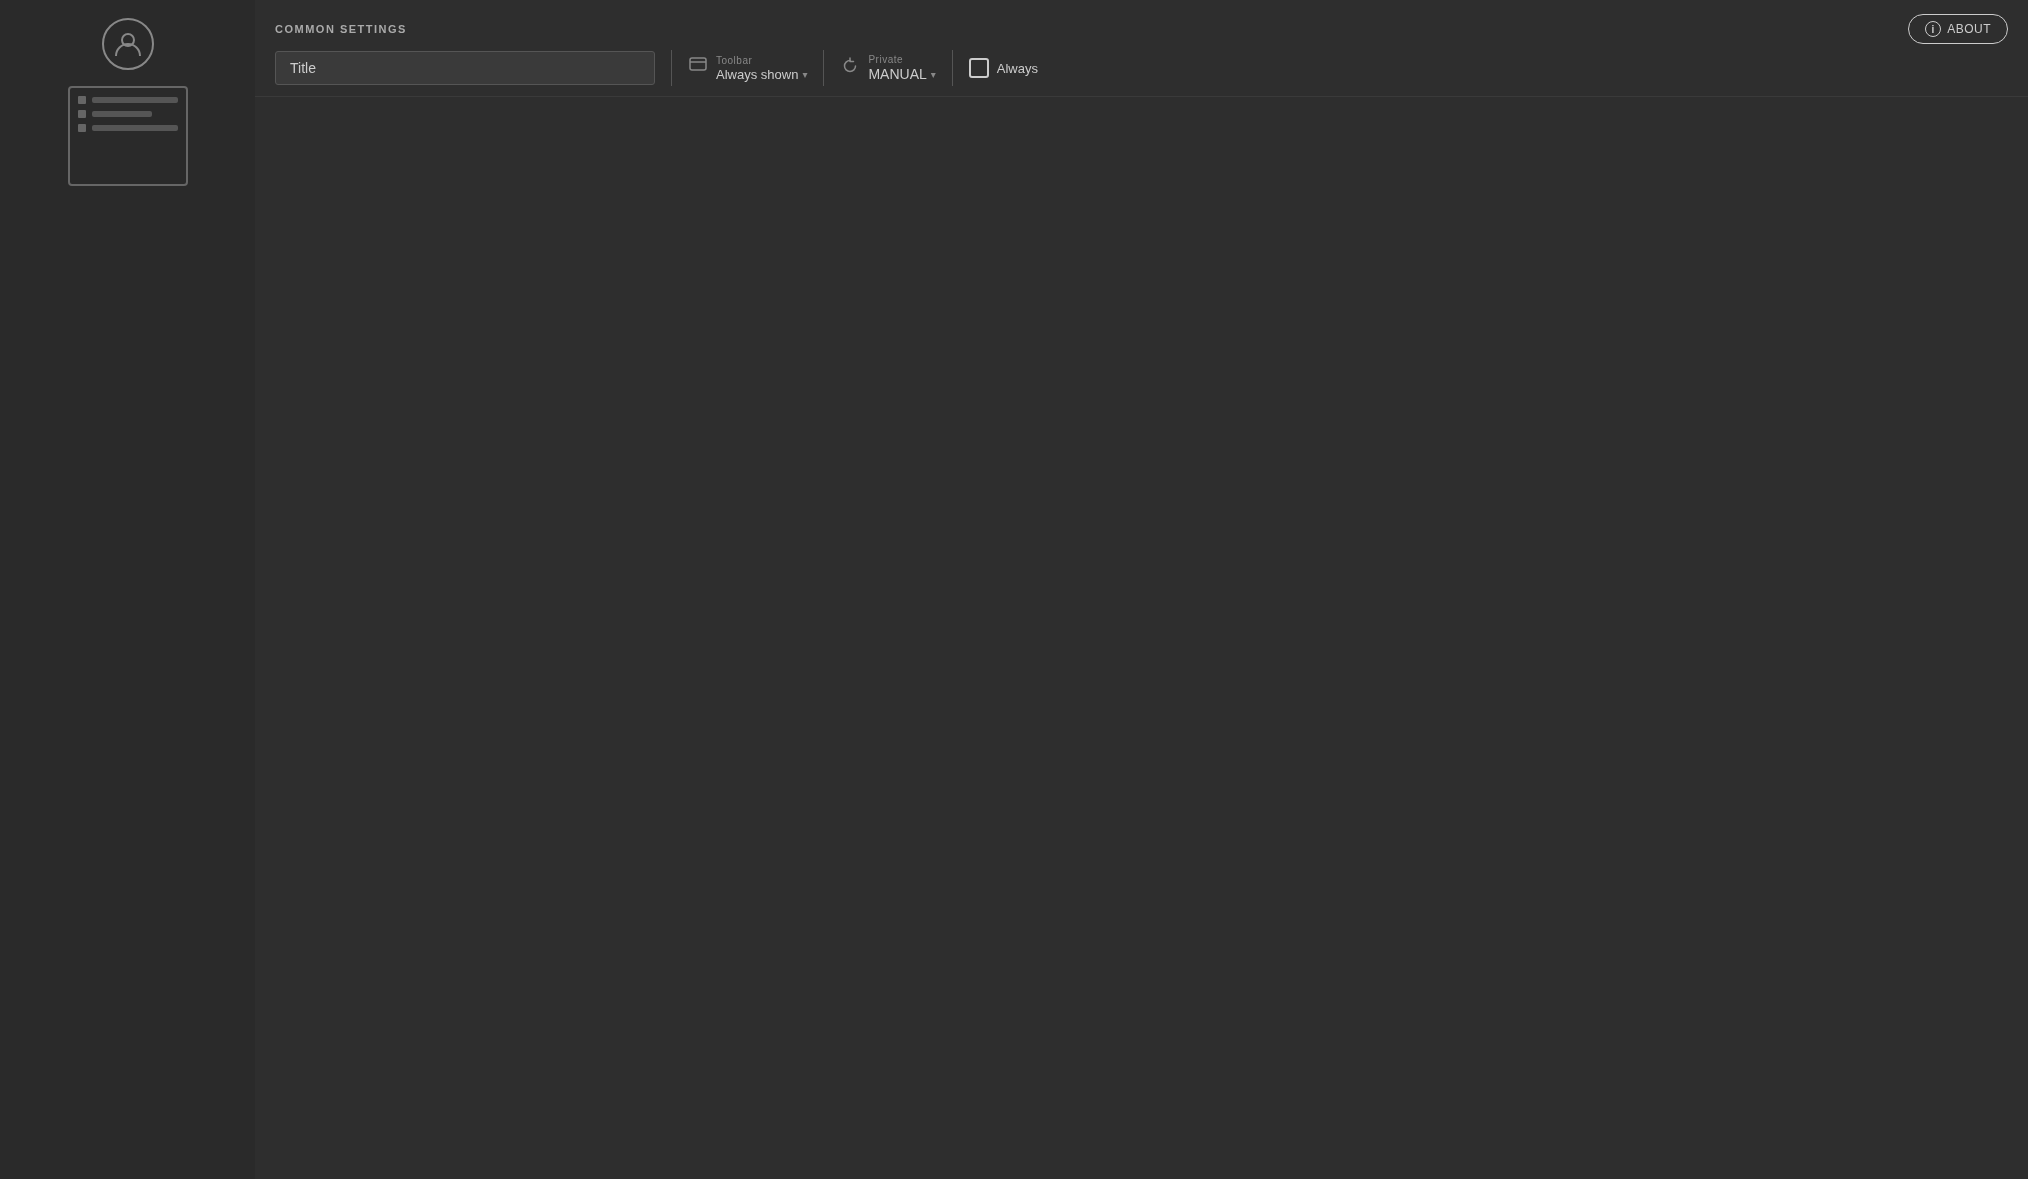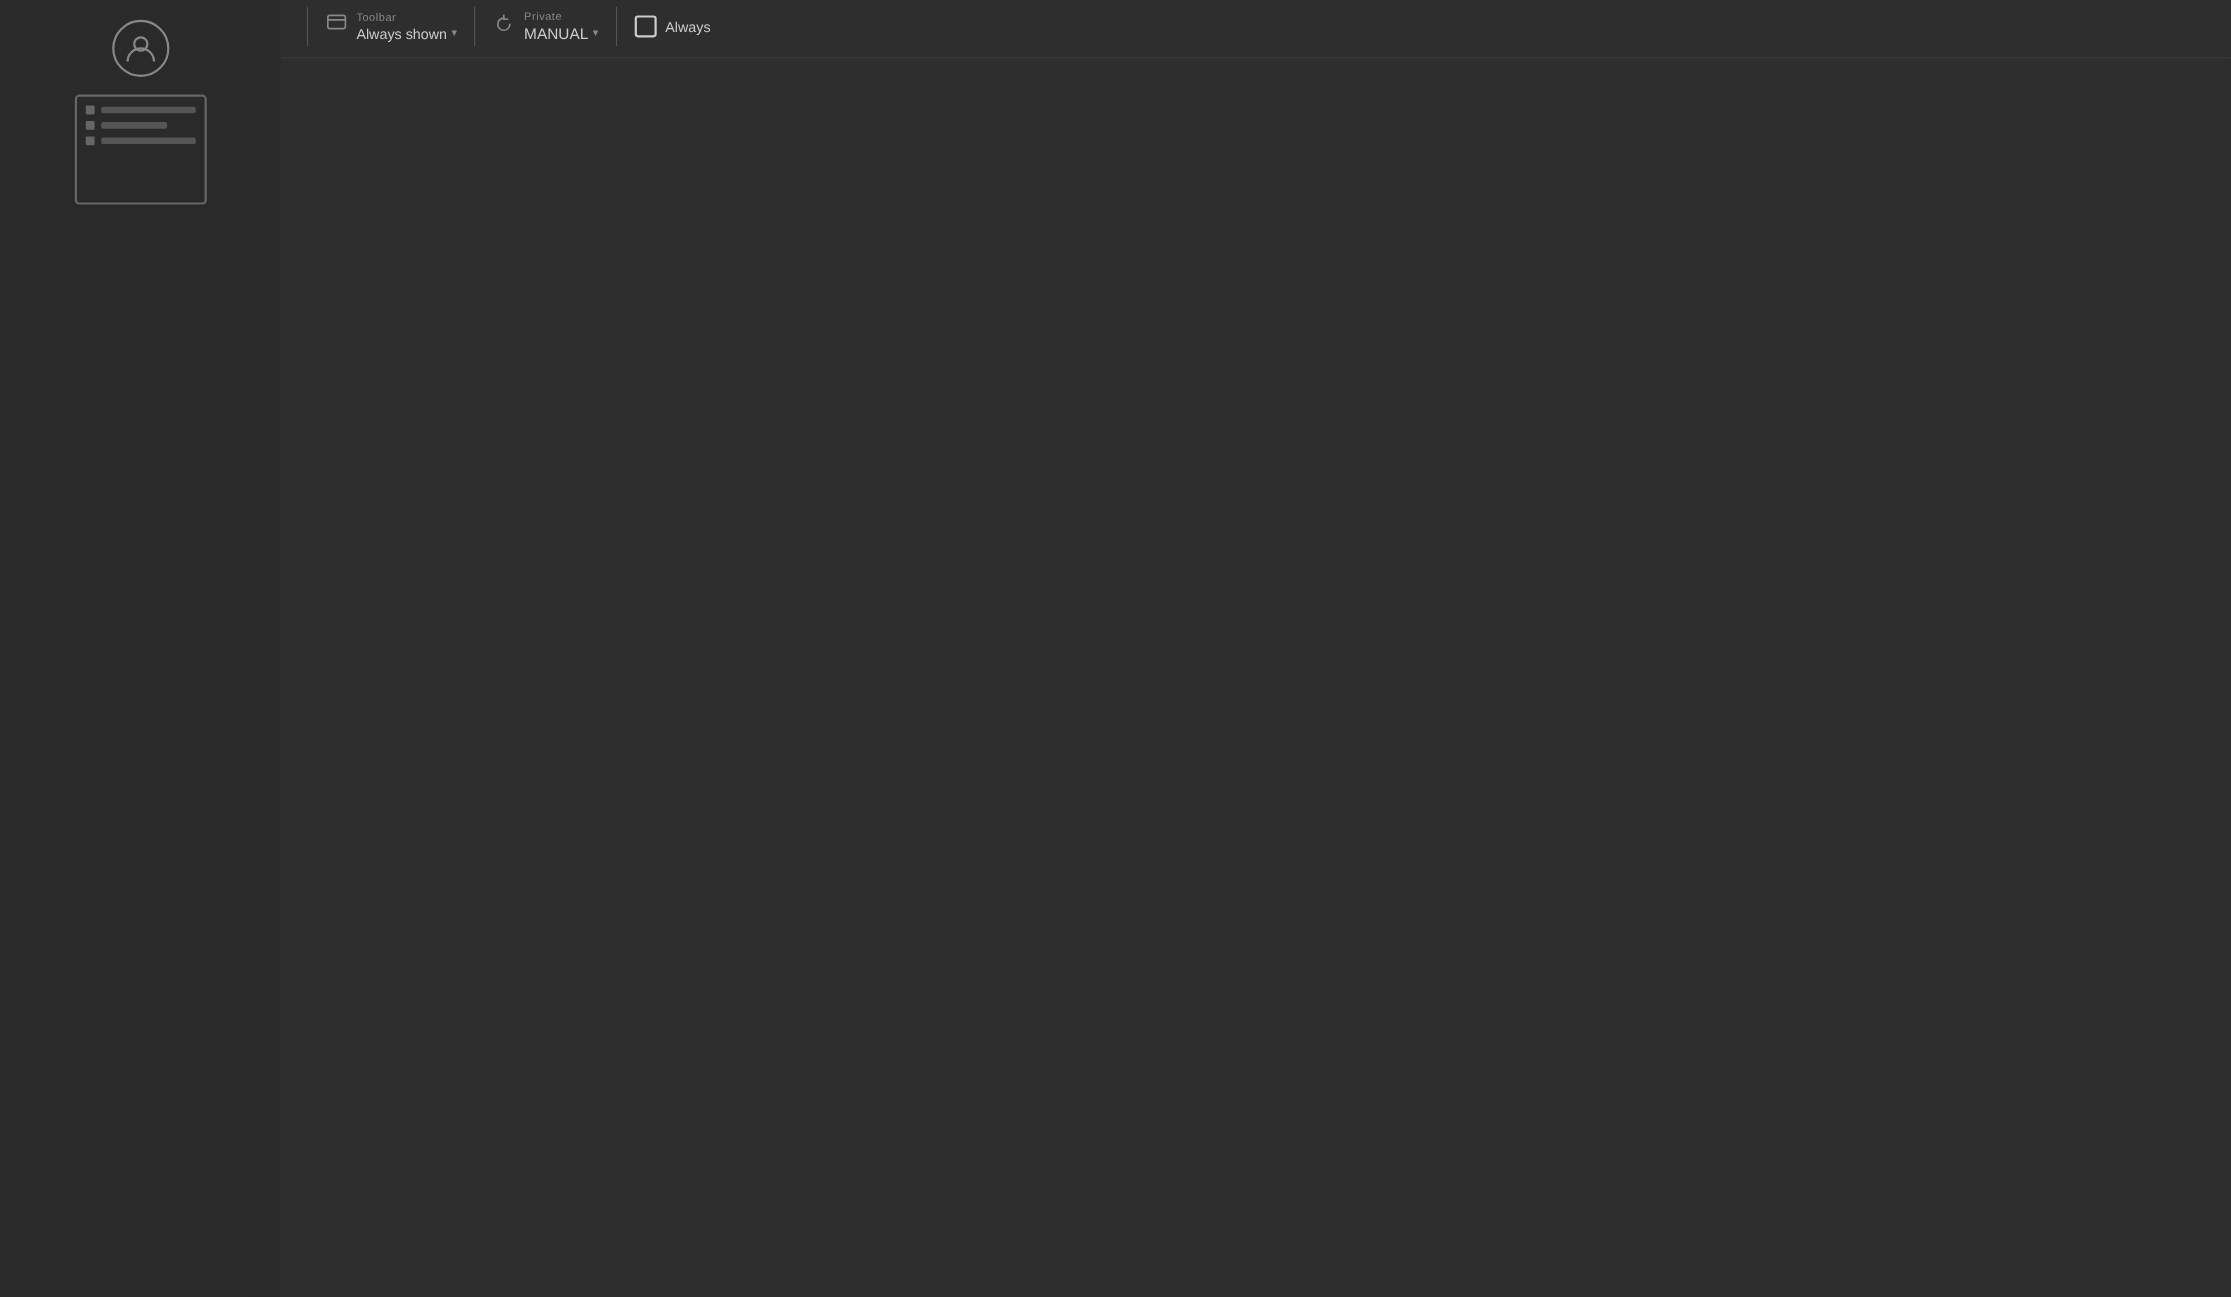--- a/index.html
+++ b/index.html
@@ -232,23 +232,31 @@
     <div class="preview-row">
       <div class="preview-dot"></div>
       <div class="preview-line"></div>
     </div>
   </div>
 
 </div>
 
 <div class="main-content">
 
+  <div style="padding: 14px 20px 0 20px; display:flex; align-items:center; justify-content:space-between;">
+    <span style="color:#aaa; font-size:11px; font-weight:bold; letter-spacing:1.5px; text-transform:uppercase;">COMMON SETTINGS</span>
+    <button class="about-btn">
+      <span class="about-icon">i</span>
+      <span>ABOUT</span>
+    </button>
+  </div>
 
   <div style="padding: 6px 20px 10px 20px; display:flex; align-items:center; gap:12px; border-bottom:1px solid #3a3a3a;">
 
+    <input class="title-input" type="text" placeholder="Title" value="Title" style="">
 
     <div class="separator"></div>
 
     <div style="display:flex; align-items:center; gap:8px;">
       <span style="color:#888; font-size:16px;">
         <svg width="20" height="20" viewBox="0 0 20 20" fill="none" xmlns="http://www.w3.org/2000/svg">
           <rect x="2" y="2" width="16" height="12" rx="2" stroke="#888" stroke-width="1.5" fill="none"></rect>
           <line x1="2" y1="6" x2="18" y2="6" stroke="#888" stroke-width="1.5"></line>
         </svg>
       </span>

